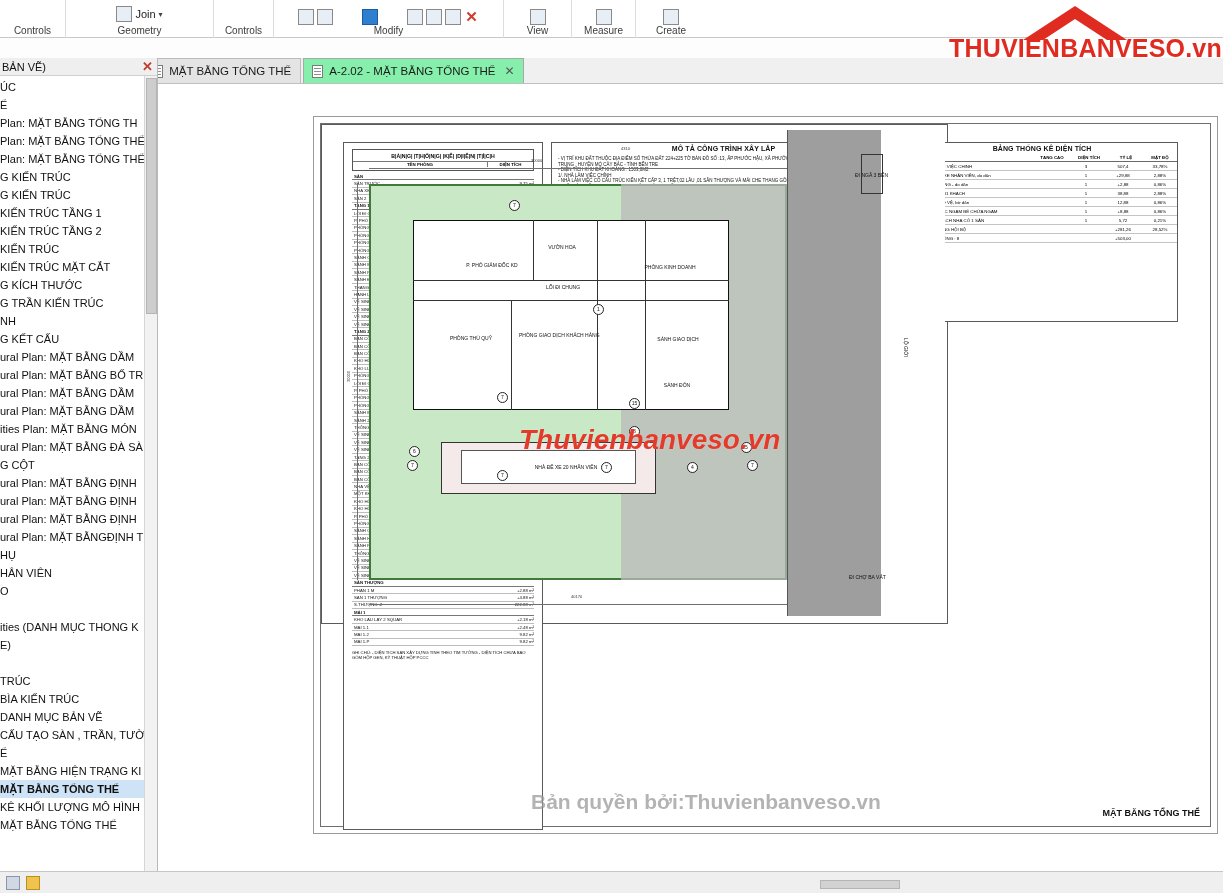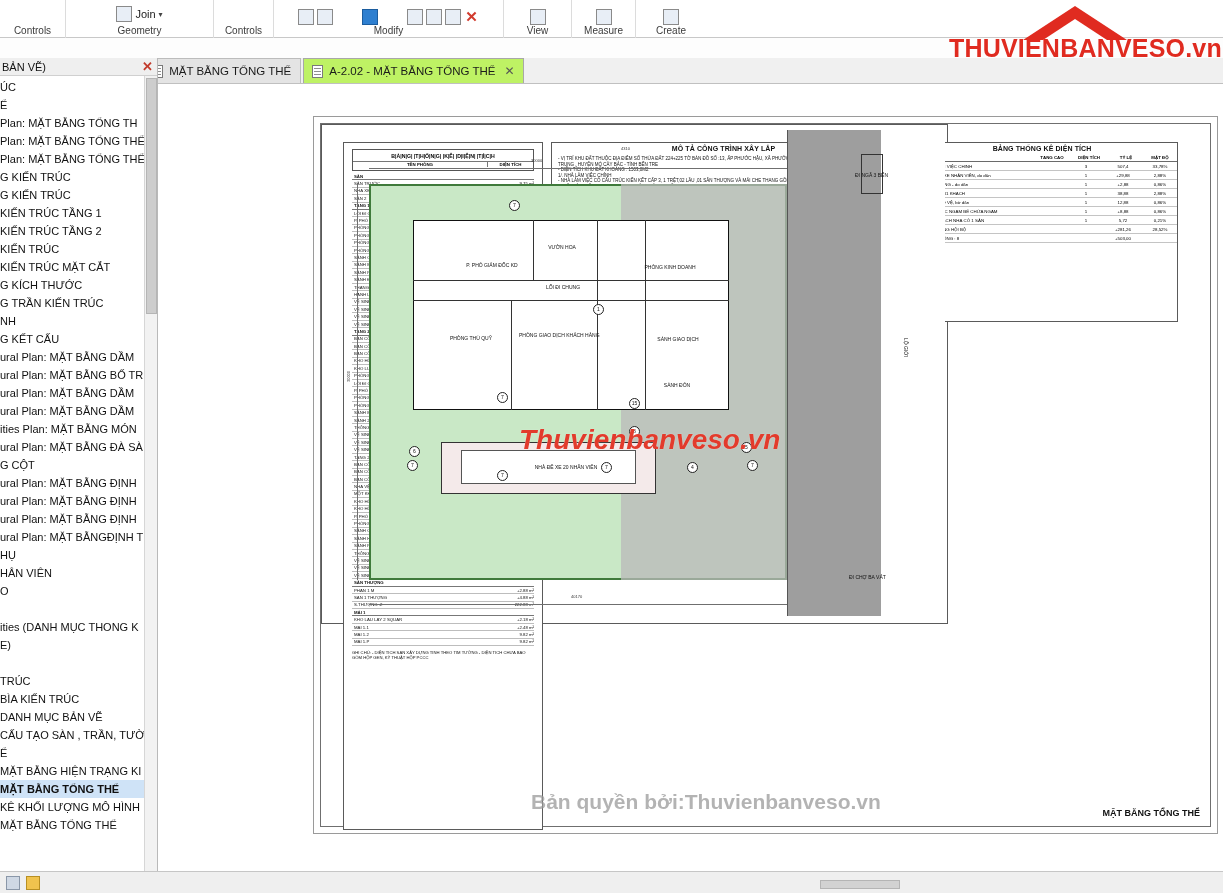--- a/index.html
+++ b/index.html
@@ -65,21 +65,21 @@
     display: flex; align-items: center; gap: 6px;
     padding: 0 9px 0 8px;
     font-size: 11.5px; color: #1b1b1b;
     background: #e4e4e4;
     border: 1px solid #bcbcbc; border-bottom: none;
     margin-right: 2px;
     max-width: 230px;
     white-space: nowrap; overflow: hidden;
     cursor: default;
   }
-  .vtab.active { background: #bef264; border-color: #a8a8a8; }
+  .vtab.active { background: #86efac; border-color: #a8a8a8; }
   .vtab .sheet-ico {
     width: 11px; height: 13px; background: #ffffff; border: 1px solid #7a7a7a;
     position: relative; flex: none;
   }
   .vtab .sheet-ico:after {
     content:""; position:absolute; left:1px; top:2px; width:7px; height:1px; background:#8f8f8f;
     box-shadow: 0 3px 0 #8f8f8f, 0 6px 0 #8f8f8f;
   }
   .vtab .xclose { font-size: 12px; color: #555; margin-left: 3px; }
   .vtab-label { overflow:hidden; text-overflow: ellipsis; }

